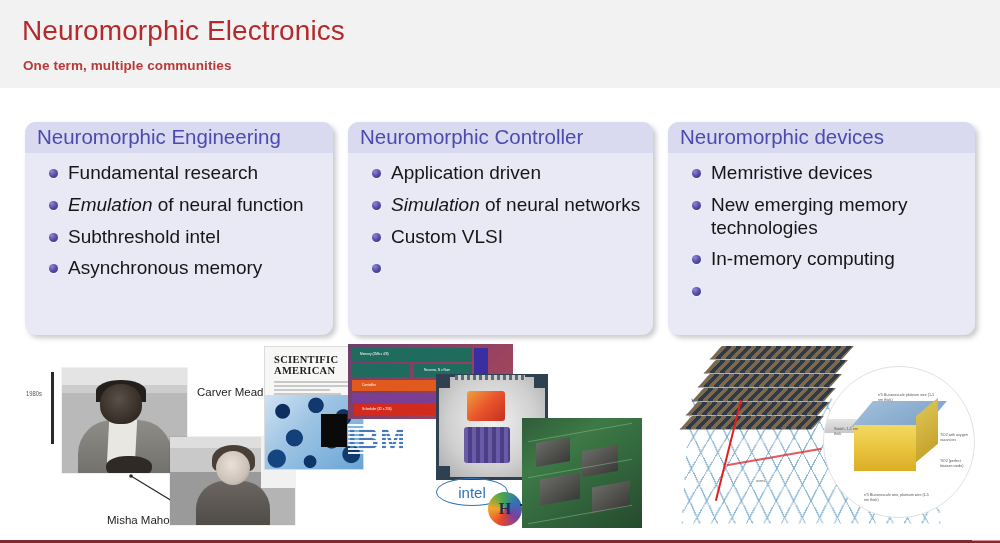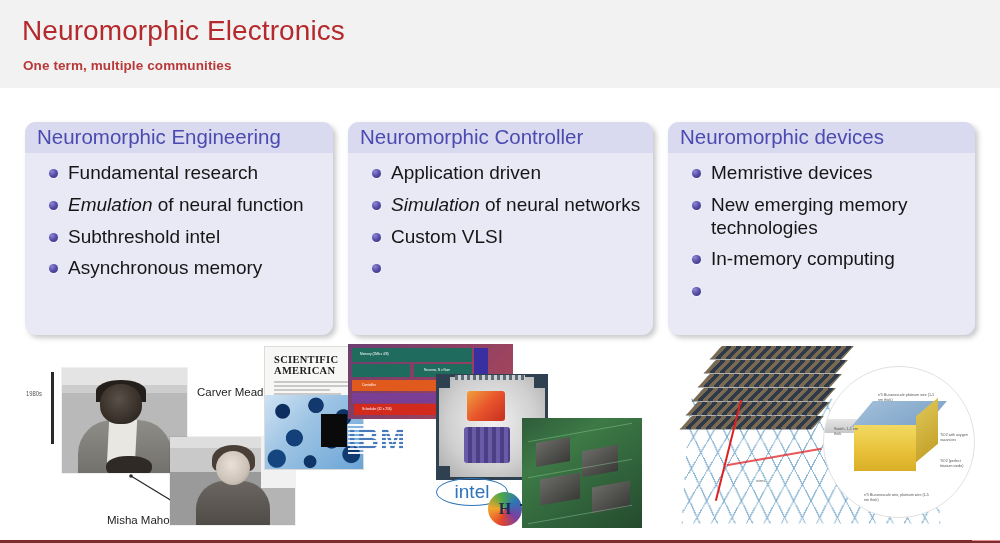--- a/index.html
+++ b/index.html
@@ -227,21 +227,21 @@
   }
   .cpu-die2{
     position:absolute;left:25px;top:50px;width:46px;height:36px;border-radius:3px;
     background:repeating-linear-gradient(90deg,#6a5aa8 0 4px,#4b3f85 4px 8px),
                repeating-linear-gradient(0deg,#6a5aa8 0 4px,#4b3f85 4px 8px);
   }
   .intel{
     position:absolute;left:96px;top:138px;width:70px;height:26px;
     border:1.8px solid #2f74b8;border-radius:50%;
     display:flex;align-items:center;justify-content:center;
-    font-size:19px;color:#2f74b8;font-weight:400;
+    font-size:15px;color:#2f74b8;font-weight:400;
   }
   .hp{
     position:absolute;left:148px;top:152px;width:34px;height:34px;border-radius:50%;
     background:conic-gradient(from 200deg,#e8462a,#f0a52c,#4aa84a,#2f74b8,#7a3f9e,#e8462a);
     display:flex;align-items:center;justify-content:center;
     font-family:"Liberation Serif", serif;font-size:16px;color:#1c2d55;font-weight:700;
   }
   .hp-tail{
     position:absolute;left:180px;top:164px;width:12px;height:2px;background:#1c2d55;
   }

